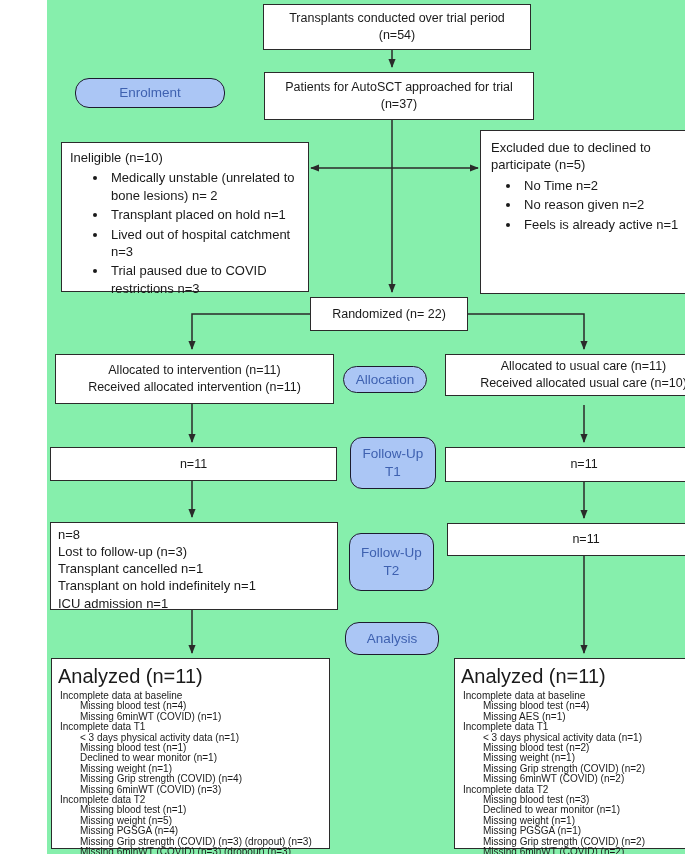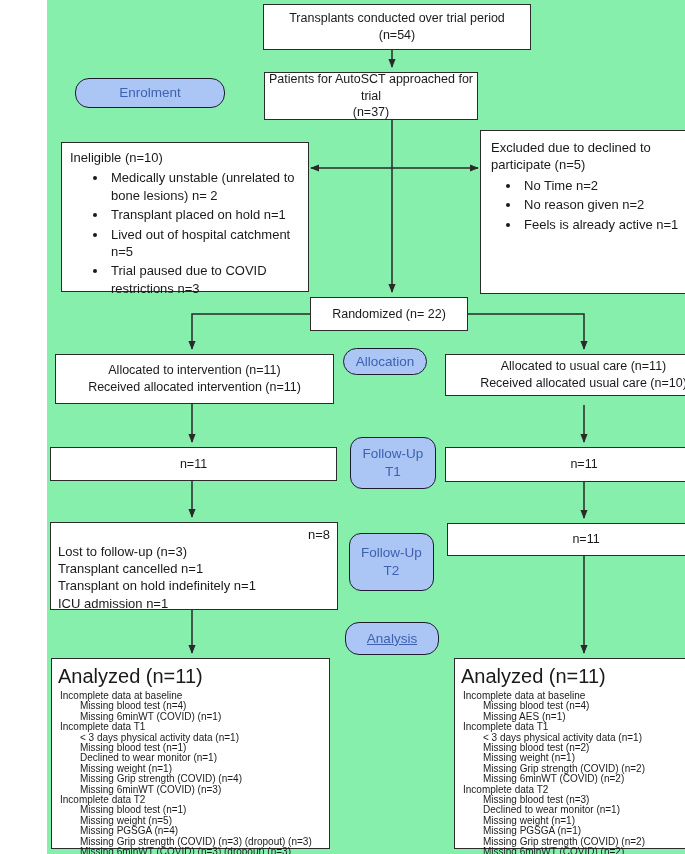--- a/index.html
+++ b/index.html
@@ -20,21 +20,21 @@
     position:absolute; background:#abc6f5; border:1.8px solid #1c1c2e;
     border-radius:14px; color:#3e61b0; box-sizing:border-box; z-index:1;
     display:flex; flex-direction:column; align-items:center; justify-content:center;
     text-align:center; font-size:13.5px; line-height:1.3;
   }
   .listbox { font-size:13px; line-height:1.34; padding:6px 8px; }
   .listbox .title { margin:0; }
   .listbox ul { margin:3px 0 0 0; padding-left:38px; }
   .listbox li { padding-left:3px; margin:0 0 2px 0; }
   .t2box { font-size:13px; line-height:1.32; padding:3px 7px; }
-  .t2box .nval { text-align:right; }
+  .t2box .nval { text-align:left; }
   .t2box .ln { text-align:left; }
   .analyzedbox { padding:5px 6px; }
   .analyzedbox .atitle { font-size:20px; line-height:1.2; margin-bottom:3px; }
   .analyzedbox .a-line { font-size:10px; line-height:10.4px; white-space:nowrap; }
   .analyzedbox .a-line.i0 { padding-left:2px; }
   .analyzedbox .a-line.i1 { padding-left:22px; }
 </style>
 </head>
 <body>
 
@@ -63,31 +63,31 @@
 
   <div class="box center" style="left:216px; top:4px; width:268px; height:46px;">
     <div>Transplants conducted over trial period</div>
     <div>(n=54)</div>
   </div>
 
   <div class="bluelabel" style="left:28px; top:78px; width:150px; height:30px;">
     <div>Enrolment</div>
   </div>
 
-  <div class="box center" style="left:217px; top:72px; width:214px; height:48px;">
+  <div class="box center" style="left:217px; top:72px; width:270px; height:48px;">
     <div>Patients for AutoSCT approached for trial</div>
     <div>(n=37)</div>
   </div>
 
   <div class="box listbox" style="left:14px; top:142px; width:248px; height:150px;">
     <div class="title">Ineligible (n=10)</div>
     <ul>
         <li>Medically unstable (unrelated to bone lesions) n= 2</li>
         <li>Transplant placed on hold n=1</li>
-        <li>Lived out of hospital catchment n=5</li>
+        <li>Lived out of hospital catchment n=3</li>
         <li>Trial paused due to COVID restrictions n=3</li>
       </ul>
   </div>
 
   <div class="box listbox" style="left:433px; top:130px; width:228px; height:164px; padding:8px 10px;">
     <div class="title">Excluded due to declined to participate (n=5)</div>
     <ul style="padding-left:30px;">
         <li>No Time n=2</li>
         <li>No reason given n=2</li>
         <li>Feels is already active n=1</li>
@@ -96,21 +96,21 @@
 
   <div class="box center" style="left:263px; top:297px; width:158px; height:34px;">
     <div>Randomized (n= 22)</div>
   </div>
 
   <div class="box center" style="left:8px; top:354px; width:279px; height:50px;">
     <div>Allocated to intervention (n=11)</div>
     <div>Received allocated intervention (n=11)</div>
   </div>
 
-  <div class="bluelabel" style="left:296px; top:348px; width:84px; height:27px;">
+  <div class="bluelabel" style="left:296px; top:366px; width:84px; height:27px;">
     <div>Allocation</div>
   </div>
 
   <div class="box center" style="left:398px; top:354px; width:277px; height:42px;">
     <div>Allocated to usual care (n=11)</div>
     <div>Received allocated usual care (n=10)</div>
   </div>
 
   <div class="box center" style="left:3px; top:447px; width:287px; height:34px;">
     <div>n=11</div>
@@ -137,21 +137,21 @@
 
   <div class="bluelabel" style="left:302px; top:533px; width:85px; height:58px; border-radius:12px;">
     <div>Follow-Up</div>
     <div>T2</div>
   </div>
 
   <div class="box center" style="left:400px; top:523px; width:278px; height:33px;">
     <div>n=11</div>
   </div>
 
-  <div class="bluelabel" style="left:298px; top:622px; width:94px; height:33px;text-decoration:underline;">
+  <div class="bluelabel" style="left:298px; top:622px; width:94px; height:33px;">
     <div>Analysis</div>
   </div>
 
   <div class="box analyzedbox" style="left:4px; top:658px; width:279px; height:191px;">
     <div class="atitle">Analyzed (n=11)</div>
     <div>
         <div class="a-line i0">Incomplete data at baseline</div>
         <div class="a-line i1">Missing blood test (n=4)</div>
         <div class="a-line i1">Missing 6minWT (COVID) (n=1)</div>
         <div class="a-line i0">Incomplete data T1</div>

